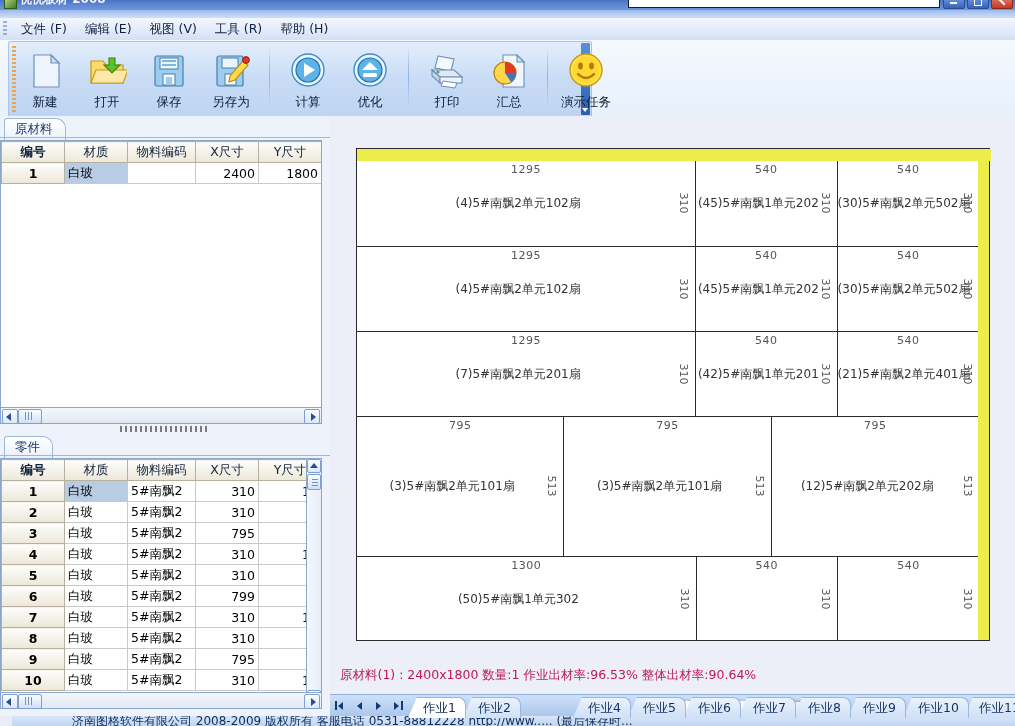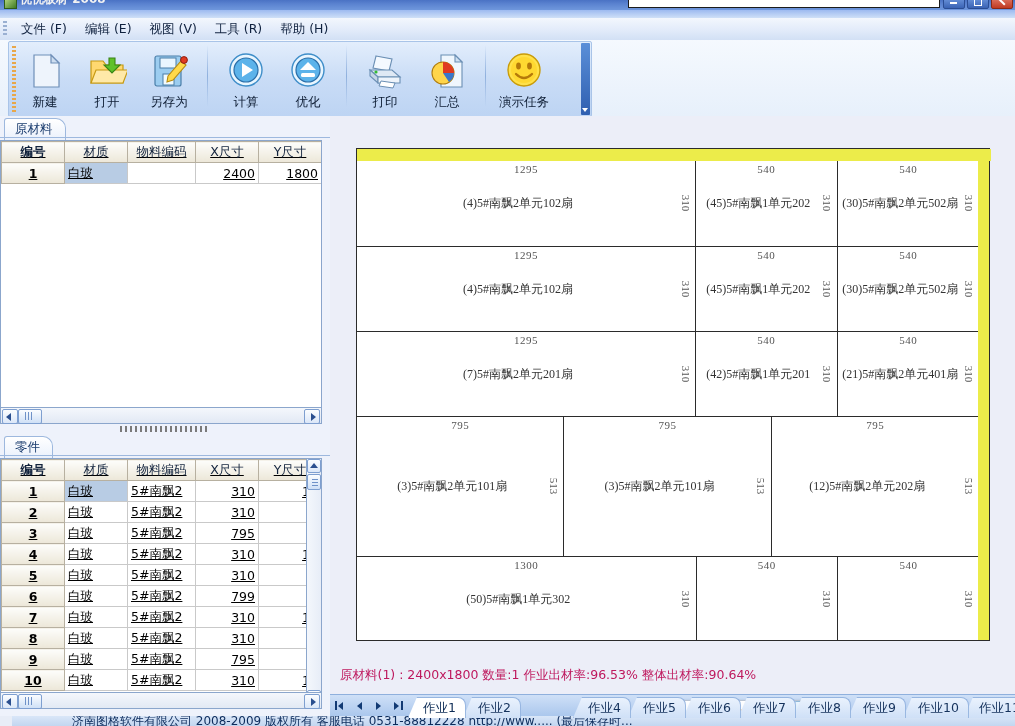--- a/index.html
+++ b/index.html
@@ -65,21 +65,21 @@
   
   #leftpane{position:absolute;left:0;top:116px;width:330px;height:592px;background:#eef2fb;}
   .tabhead{height:22px;position:relative;}
   .tabhead .tabh{position:absolute;left:4px;top:2px;height:19px;padding:2px 12px 0 10px;
     background:linear-gradient(to bottom,#ffffff,#eaf1fc);border:1px solid #9db8de;
     border-bottom:none;border-radius:3px 10px 0 0;color:#1a3c6e;font-size:12.5px;}
   .tabhead .tabline{position:absolute;left:0;bottom:0;width:330px;height:1px;background:#9db8de;}
 
   .grid{position:absolute;left:0;width:322px;background:#fff;border:1px solid #8ba6cc;
     box-sizing:border-box;overflow:hidden;}
-  table.g{border-collapse:collapse;width:100%;table-layout:fixed;text-decoration:underline;}
+  table.g{border-collapse:collapse;width:100%;table-layout:fixed;}
   table.g th{height:20px;background:linear-gradient(to bottom,#fdfdfb,#ece7d8);
     border:1px solid #b7b0a0;font-weight:normal;font-size:12.5px;color:#12233d;
     padding:0;text-align:center;}
   table.g th.idx{font-weight:bold;}
   table.g td{height:20px;border:1px solid #c9c9c9;font-size:12.5px;color:#000;
     padding:0 3px;white-space:nowrap;overflow:hidden;}
   table.g td.idx{background:linear-gradient(to bottom,#fdfdfb,#ece7d8);
     border:1px solid #b7b0a0;text-align:center;font-weight:bold;}
   table.g td.num{text-align:right;}
   table.g tr.sel td.selcell{background:#b8cce4;}
@@ -111,21 +111,21 @@
     background:linear-gradient(to bottom,#fbfdff,#cfe0f6);border:1px solid #7e9fd0;border-radius:2px;box-sizing:border-box;}
   .vscroll .thumb::after{content:"";position:absolute;left:4px;top:4px;width:6px;height:7px;
     background:repeating-linear-gradient(to bottom,#6f92c8 0 1px,transparent 1px 3px);}
 
   .dots{position:absolute;left:120px;height:6px;width:90px;
     background:repeating-linear-gradient(to right,#7a7a7a 0 2px,transparent 2px 5px);}
 
   
   #canvas{position:absolute;left:330px;top:116px;width:685px;height:578px;background:#eceef8;}
   #sheet{position:absolute;left:26px;top:32px;width:634px;height:493px;
-    background:#fff;border:1px solid #2b2b2b;box-sizing:border-box;font-family:Liberation Serif, serif;}
+    background:#fff;border:1px solid #2b2b2b;box-sizing:border-box;}
   #sheet .waste-top{position:absolute;left:0;top:0;width:634px;height:12px;background:#ecec4a;}
   #sheet .waste-right{position:absolute;right:0;top:12px;width:11px;bottom:0;background:#ecec4a;}
   #plot{position:absolute;left:0;top:12px;right:11px;bottom:0;}
   .prow{position:absolute;left:0;right:0;border-top:1px solid #2b2b2b;box-sizing:border-box;}
   .pcell{position:absolute;top:0;bottom:0;border-right:1px solid #2b2b2b;box-sizing:border-box;}
   .pcell.last{border-right:none;}
   .pcell .wlab{position:absolute;top:2px;left:0;right:0;text-align:center;
     font-size:11px;color:#555;letter-spacing:.5px;}
   .pcell .hlab{position:absolute;right:1px;top:50%;transform:translateY(-50%) rotate(90deg);
     transform-origin:center;font-size:11px;color:#555;white-space:nowrap;}
@@ -221,20 +221,33 @@
       <span class="ico">
         <svg width="40" height="38" viewBox="0 0 40 38">
           <path d="M4 9 h12 l3 4 h17 v18 h-32 z" fill="#ffd870" stroke="#c79a12" stroke-width="1.2"></path>
           <path d="M4 31 l5 -13 h32 l-5 13 z" fill="#ffe9a8" stroke="#c79a12" stroke-width="1.2"></path>
           <path d="M22 6 v7 h-5 l8 8 l8 -8 h-5 v-7 z" fill="#5fc12a" stroke="#3a8317" stroke-width="1.1"></path>
         </svg>
       </span>
       <span class="lbl">打开</span>
     </div>
 
+    <div class="tbtn">
+      <span class="ico">
+        <svg width="40" height="38" viewBox="0 0 40 38">
+          <rect x="6" y="4" width="28" height="30" rx="2" fill="#9ccdf0" stroke="#4a7ea8" stroke-width="1.2"></rect>
+          <rect x="11" y="6" width="18" height="11" fill="#eaf6ff" stroke="#4a7ea8" stroke-width="1"></rect>
+          <rect x="13" y="8" width="14" height="2" fill="#7fb6dd"></rect>
+          <rect x="13" y="12" width="14" height="2" fill="#7fb6dd"></rect>
+          <rect x="14" y="22" width="12" height="11" fill="#f2fbff" stroke="#4a7ea8" stroke-width="1"></rect>
+          <rect x="17" y="25" width="6" height="8" fill="#9ccdf0"></rect>
+        </svg>
+      </span>
+      <span class="lbl">保存</span>
+    </div>
 
     <div class="tbtn">
       <span class="ico">
         <svg width="40" height="38" viewBox="0 0 40 38">
           <rect x="6" y="4" width="26" height="30" rx="2" fill="#9ccdf0" stroke="#4a7ea8" stroke-width="1.2"></rect>
           <rect x="11" y="6" width="16" height="10" fill="#eaf6ff" stroke="#4a7ea8" stroke-width="1"></rect>
           <rect x="14" y="22" width="11" height="11" fill="#f2fbff" stroke="#4a7ea8" stroke-width="1"></rect>
           <path d="M19 24 l13 -15 l5 4 l-13 15 l-6 2 z" fill="#ffd94a" stroke="#b58a10" stroke-width="1.1"></path>
           <circle cx="35" cy="8" r="3.4" fill="#e03a22" stroke="#8e2010" stroke-width="1"></circle>
         </svg>

